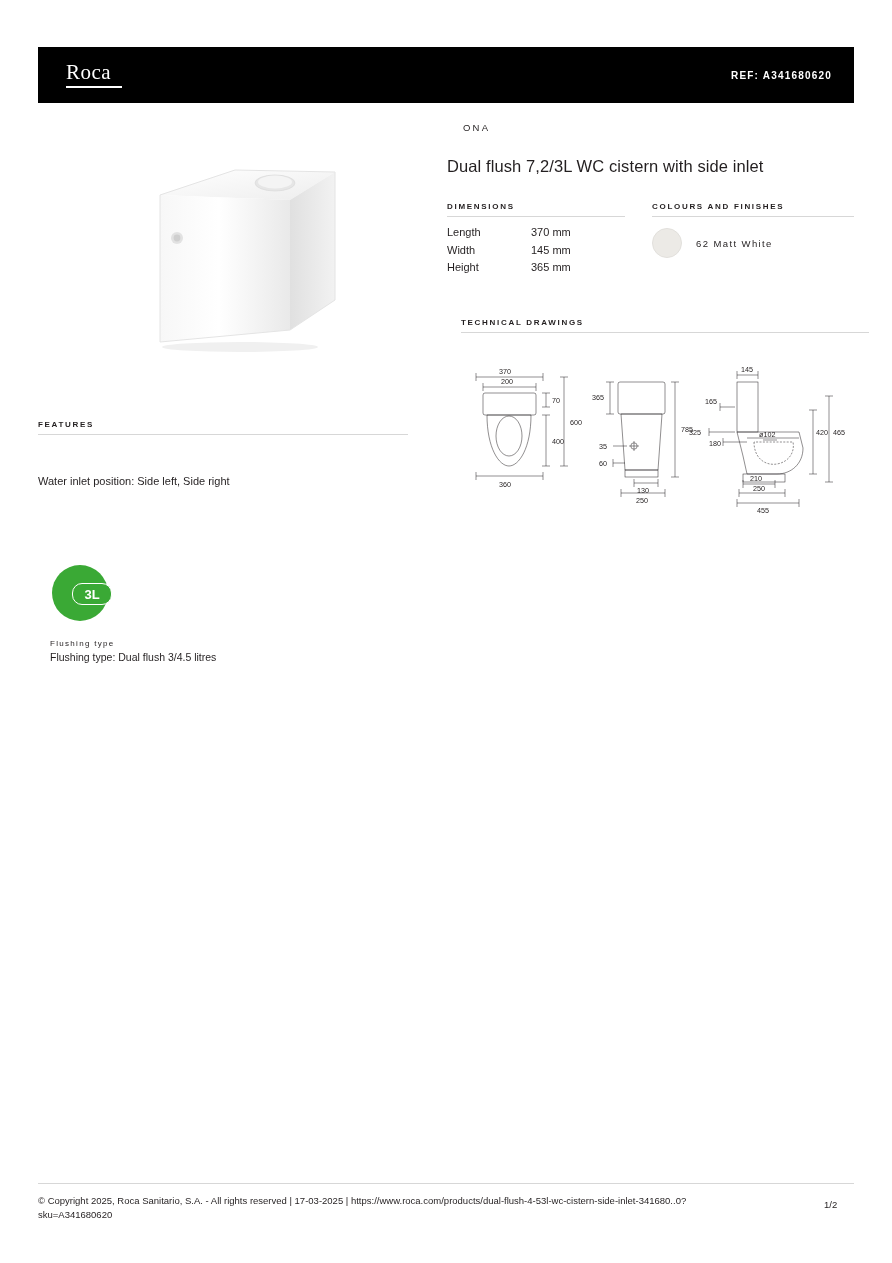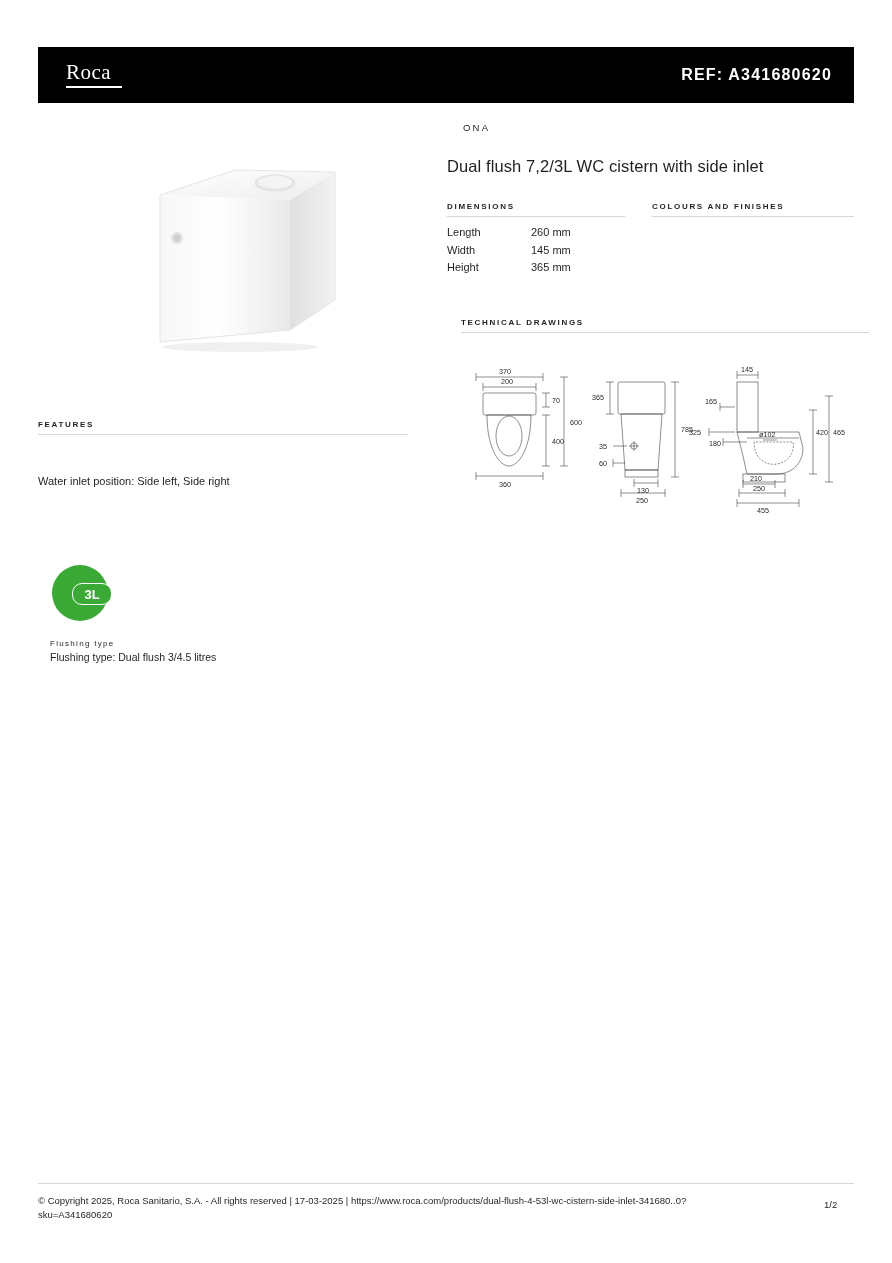--- a/index.html
+++ b/index.html
@@ -44,21 +44,21 @@
     font-family: "Liberation Serif", serif;
   }
   .logo-underline {
     margin-top: 3px;
     width: 56px;
     height: 2px;
     background: #ffffff;
   }
   .header-ref {
     color: #ffffff;
-    font-size: 16px;
+    font-size: 10px;
     font-weight: bold;
     letter-spacing: 1.2px;
   }
 
   
   .product-image {
     position: absolute;
     left: 120px;
     top: 150px;
     width: 290px;
@@ -318,35 +318,39 @@
 </div>
 
 <div class="brand-line">ONA</div>
 <div class="product-title">Dual flush 7,2/3L WC cistern with side inlet</div>
 
 <div class="dimensions-block">
   <div class="section-label">DIMENSIONS</div>
   <div class="dim-rule"></div>
   <div class="dim-row">
     <div class="dim-key">Length</div>
-    <div class="dim-val">260 mm</div>
+    <div class="dim-val">370 mm</div>
   </div>
   <div class="dim-row">
     <div class="dim-key">Width</div>
     <div class="dim-val">145 mm</div>
   </div>
   <div class="dim-row">
     <div class="dim-key">Height</div>
     <div class="dim-val">365 mm</div>
   </div>
 </div>
 
 <div class="colours-block">
   <div class="section-label">COLOURS AND FINISHES</div>
   <div class="col-rule"></div>
+  <div class="colour-item">
+    <div class="colour-swatch"></div>
+    <div class="colour-name">62  Matt White</div>
+  </div>
 </div>
 
 <div class="tech-block">
   <div class="section-label">TECHNICAL DRAWINGS</div>
   <div class="tech-rule"></div>
 </div>
 
 <div class="drawings">
   <svg width="410" height="165" viewBox="0 0 410 165">
     <g stroke="#231f20" stroke-width="0.5" fill="none">

